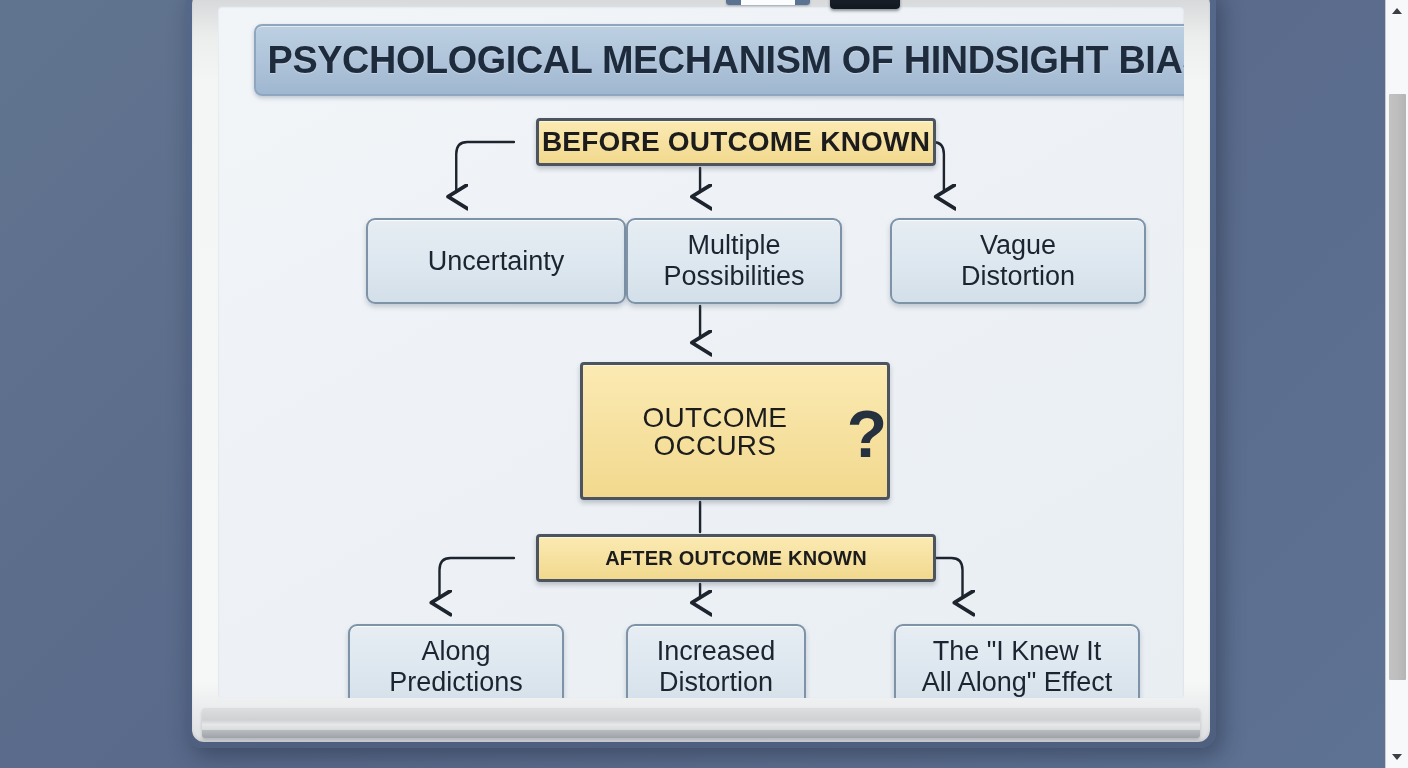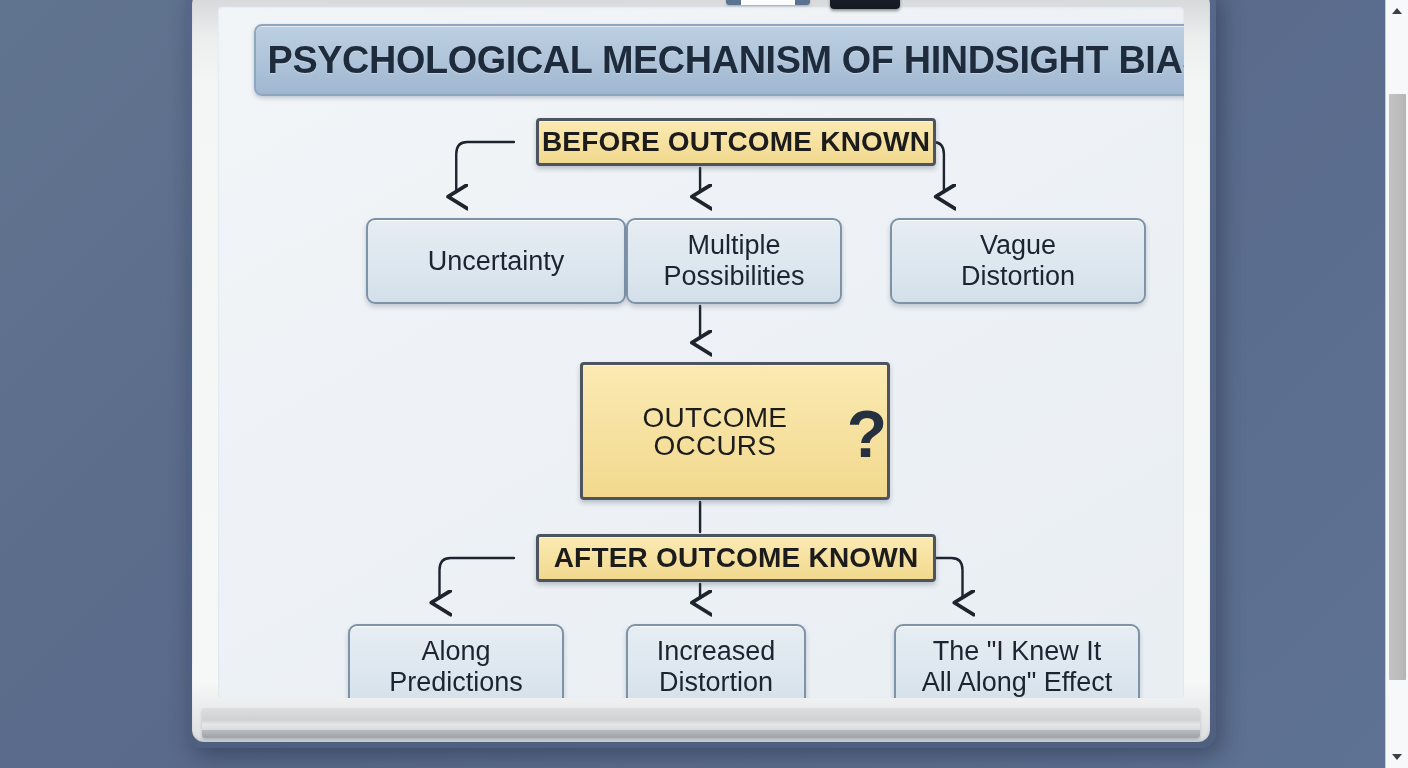--- a/index.html
+++ b/index.html
@@ -216,21 +216,21 @@
     background: linear-gradient(180deg,#e6edf3 0%, #dde7ef 55%, #d3dfe9 100%);
     border: 2px solid #7f93a8;
     border-radius: 9px;
     box-shadow: 0 3px 5px rgba(90,105,125,0.30), inset 0 1px 0 rgba(255,255,255,0.7);
   }
 
   .band-before { left: 318px; top: 112px; width: 400px; height: 48px; }
   .band-before .txt { font-size: 28px; font-weight: bold; color: #1c1c1c; letter-spacing: 0.2px; white-space: nowrap; }
 
   .band-after { left: 318px; top: 528px; width: 400px; height: 48px; }
-  .band-after .txt { font-size: 28px; font-weight: bold; color: #1c1c1c; letter-spacing: 0.2px; white-space: nowrap; }
+  .band-after .txt { font-size: 20px; font-weight: bold; color: #1c1c1c; letter-spacing: 0.2px; white-space: nowrap; }
 
   .outcome { left: 362px; top: 356px; width: 310px; height: 138px; flex-direction: row; justify-content: center; }
   .outcome .txt {
     font-size: 28px;
     color: #1c1c1c;
     letter-spacing: 0.2px;
     line-height: 1;
     margin-top: 2px;
   }
   .outcome .qmark {

